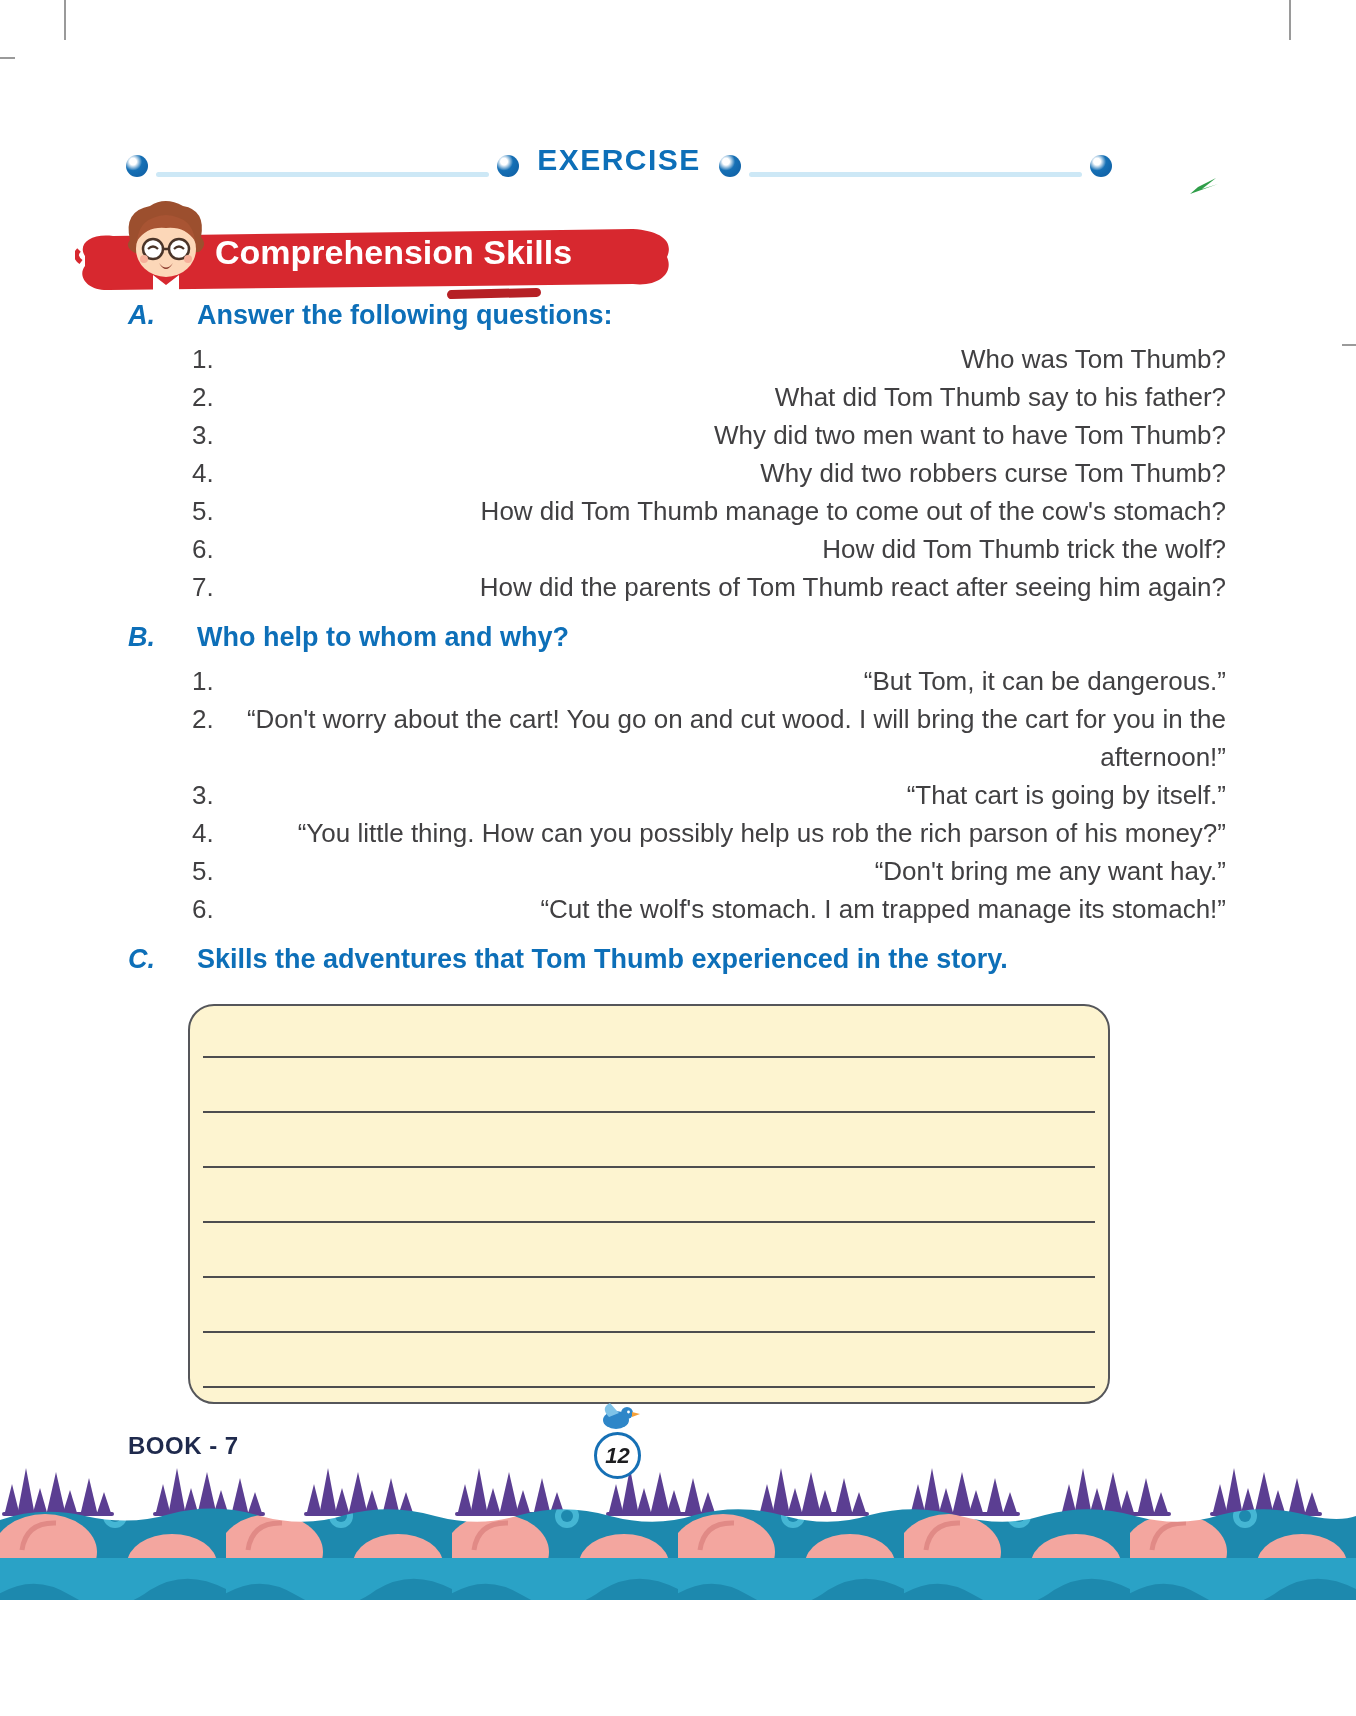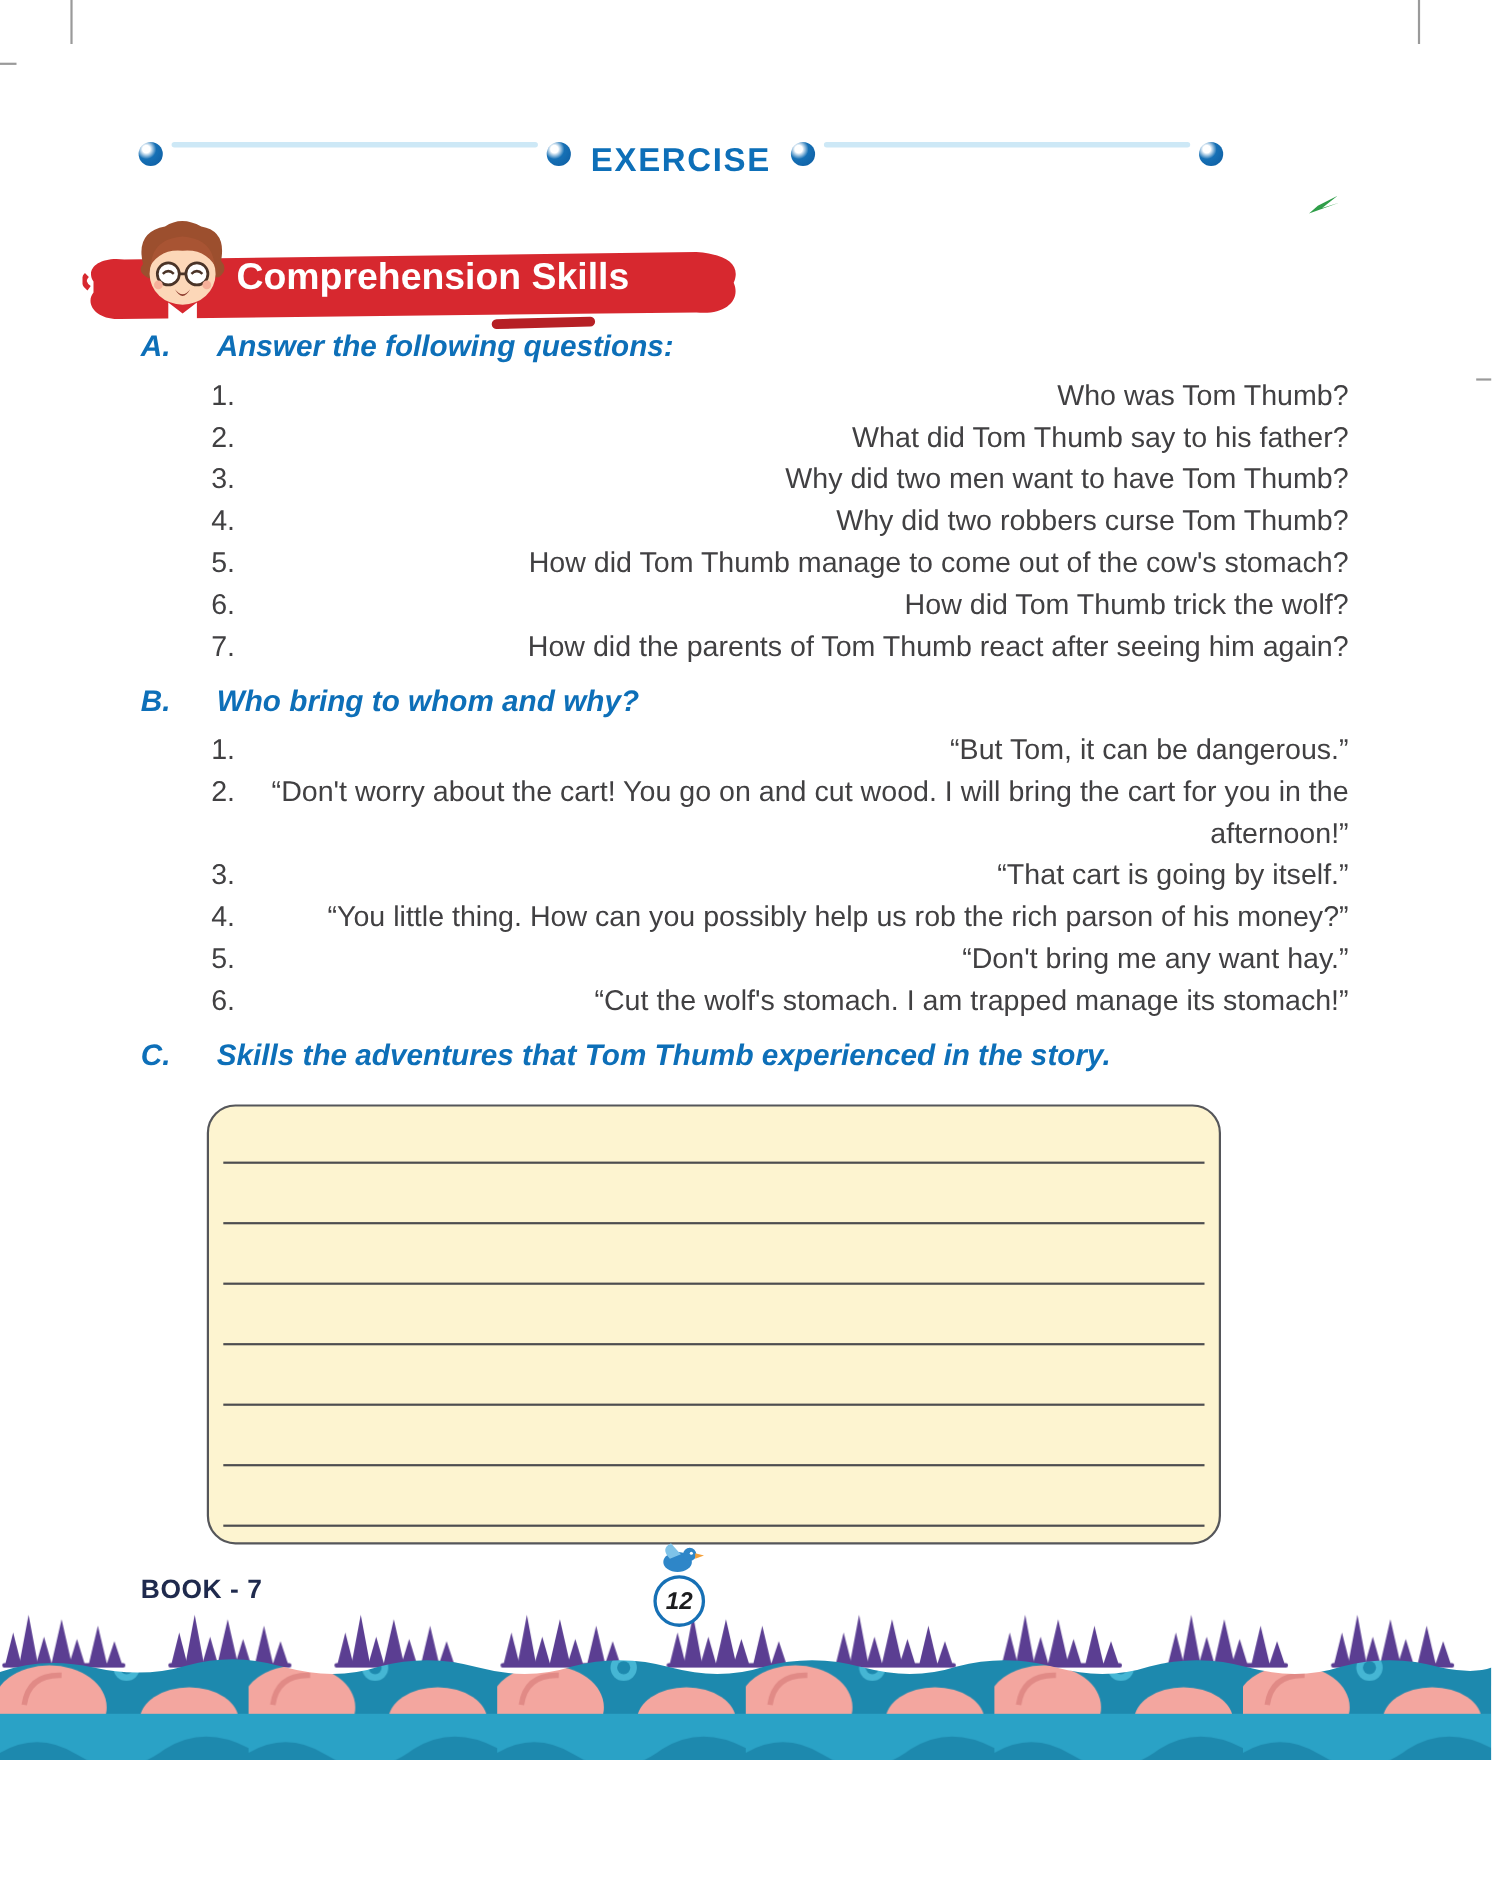--- a/index.html
+++ b/index.html
@@ -16,22 +16,22 @@
 
   
   .crop { position:absolute; background:#9a9a9a; }
   .crop-tl { left:64px; top:0; width:2px; height:40px; }
   .crop-tr { left:1289px; top:0; width:2px; height:40px; }
   .crop-lh { left:0; top:57px; width:15px; height:2px; }
   .crop-rd { right:0; top:344px; width:14px; height:2px; }
 
   
   .exercise-row {
-    position:absolute; left:126px; top:129px; width:986px;
-    display:flex; align-items:flex-start; gap:8px;
+    position:absolute; left:126px; top:143px; width:986px;
+    display:flex; align-items:flex-end; gap:8px;
   }
   .dot {
     width:22px; height:22px; border-radius:50%; flex:none;
     background:radial-gradient(circle at 32% 30%, #ffffff 0%, #ffffff 16%, #1670b5 42%, #0d5ba0 100%);
   }
   .hline { flex:1; height:5px; border-radius:3px; background:#cde8f6; }
   .exercise-text {
     color:#0d6fb8; font-weight:bold; font-size:30px; letter-spacing:1.5px;
     margin:0 10px; white-space:nowrap;
   }
@@ -52,21 +52,21 @@
     color:#ffffff; font-weight:bold; font-size:34px; white-space:nowrap;text-align:right;
   }
 
   
   .content { position:absolute; left:128px; top:298px; width:1104px; }
   .sec-header { display:flex; margin-bottom:8px; line-height:34px; }
   .sec-label {
     width:69px; flex:none; color:#0d6fb8;
     font-weight:bold; font-style:italic; font-size:27px;
   }
-  .sec-title { color:#0d6fb8; font-weight:bold; font-style:italic; font-size:27px; }
+  .sec-title { color:#0d6fb8; font-weight:bold; font-size:27px; }
   .items { margin-left:64px; margin-bottom:14px; }
   .item { display:flex; font-size:26px; line-height:38px; color:#414042; }
   .item .num { width:37px; flex:none; }
   .item .txt { flex:1; padding-right:6px;text-align:right; }
 
   
   .answer-box {
     margin-left:60px; margin-top:28px;
     width:922px; height:400px;
     background:#fdf4d0;
@@ -173,21 +173,21 @@
           <span class="txt">How did Tom Thumb trick the wolf?</span>
         </div>
       <div class="item">
           <span class="num">7.</span>
           <span class="txt">How did the parents of Tom Thumb react after seeing him again?</span>
         </div>
     </div>
 
     <div class="sec-header">
       <span class="sec-label">B.</span>
-      <span class="sec-title">Who bring to whom and why?</span>
+      <span class="sec-title">Who help to whom and why?</span>
     </div>
     <div class="items">
       <div class="item">
           <span class="num">1.</span>
           <span class="txt">“But Tom, it can be dangerous.”</span>
         </div>
       <div class="item">
           <span class="num">2.</span>
           <span class="txt">“Don't worry about the cart! You go on and cut wood. I will bring the cart for you in the afternoon!”</span>
         </div>

